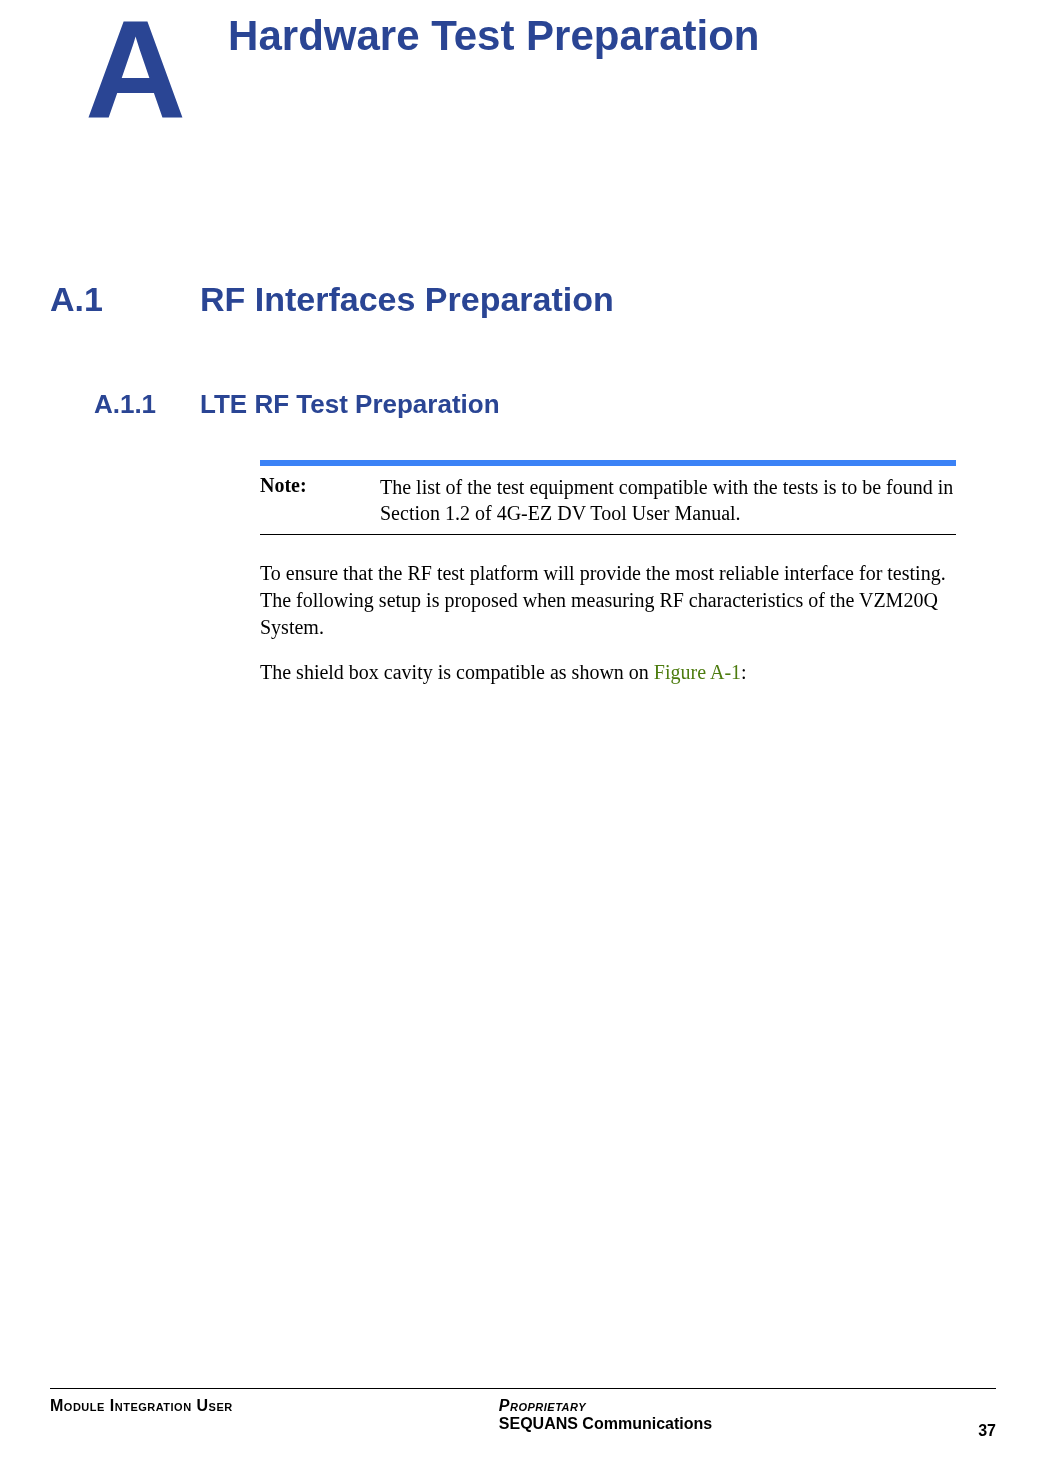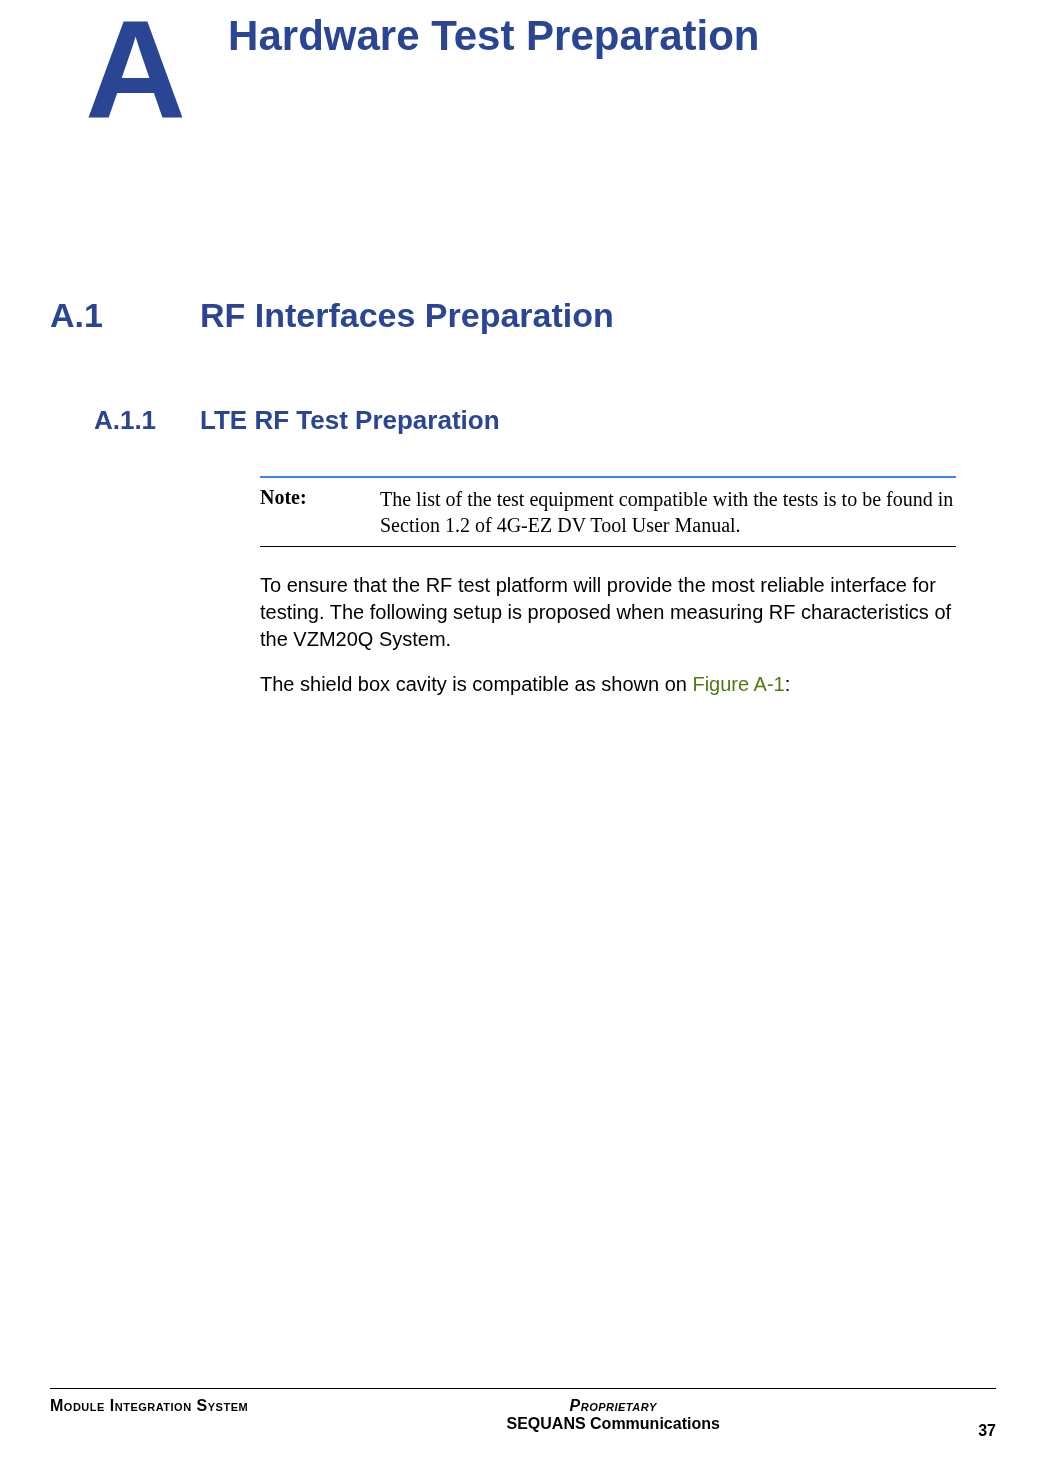--- a/index.html
+++ b/index.html
@@ -45,60 +45,59 @@
     .section-heading {
       font-family: Verdana, Geneva, sans-serif;
       font-size: 34px;
       font-weight: bold;
       color: #2a4594;
       margin-bottom: 70px;
     }
     .section-number {
       display: inline-block;
       width: 150px;
-      margin-top: 16px;
     }
     .subsection-heading {
       font-family: Verdana, Geneva, sans-serif;
       font-size: 26px;
       font-weight: bold;
       color: #2a4594;
       margin-bottom: 40px;
     }
     .subsection-number {
       display: inline-block;
       width: 150px;
       text-align: center;
     }
     .content-block {
       margin-left: 210px;
     }
     .note-block {
-      border-top: 2px solid #3b82f6;
+      border-top: 6px solid #3b82f6;
       border-bottom: 1px solid #000000;
       padding: 8px 0;
       margin-bottom: 25px;
       display: flex;
     }
     .note-label {
       font-family: Georgia, 'Times New Roman', serif;
       font-weight: bold;
       font-size: 20px;
       width: 120px;
       flex-shrink: 0;
     }
     .note-text {
       font-family: Georgia, 'Times New Roman', serif;
       font-size: 20px;
       line-height: 1.3;
     }
     .note-text .italic {
     }
     .body-paragraph {
-      font-family: Liberation Sans, sans-serif;
+      font-family: Liberation Serif, serif;
       font-size: 20px;
       line-height: 1.35;
       margin-bottom: 18px;
     }
     .figure-link {
       color: #4d7c0f;
     }
     .bullet-list {
       list-style: none;
       padding-left: 25px;
@@ -132,21 +131,21 @@
       align-items: flex-start;
       font-family: Arial, Helvetica, sans-serif;
       font-size: 16px;
     }
     .footer-left {
       font-variant: small-caps;
       font-weight: bold;
       letter-spacing: 0.5px;
     }
     .footer-center {
-      text-align: center;
+      text-align: left;
     }
     .footer-center-top {
       font-variant: small-caps;
       font-weight: bold;
       font-style: italic;
       letter-spacing: 0.5px;
     }
     .footer-center-bottom {
       font-weight: bold;
     }
@@ -187,20 +186,20 @@
     </p>
 
     <ul class="bullet-list">
     </ul>
   </div>
 </div>
 
 <div class="footer">
   <div class="footer-rule"></div>
   <div class="footer-row">
-    <div class="footer-left">Module Integration System</div>
+    <div class="footer-left">Module Integration User</div>
     <div class="footer-center">
       <div class="footer-center-top">Proprietary</div>
       <div class="footer-center-bottom">SEQUANS Communications</div>
     </div>
     <div class="footer-right">37</div>
   </div>
 </div>
 
 </body></html>

